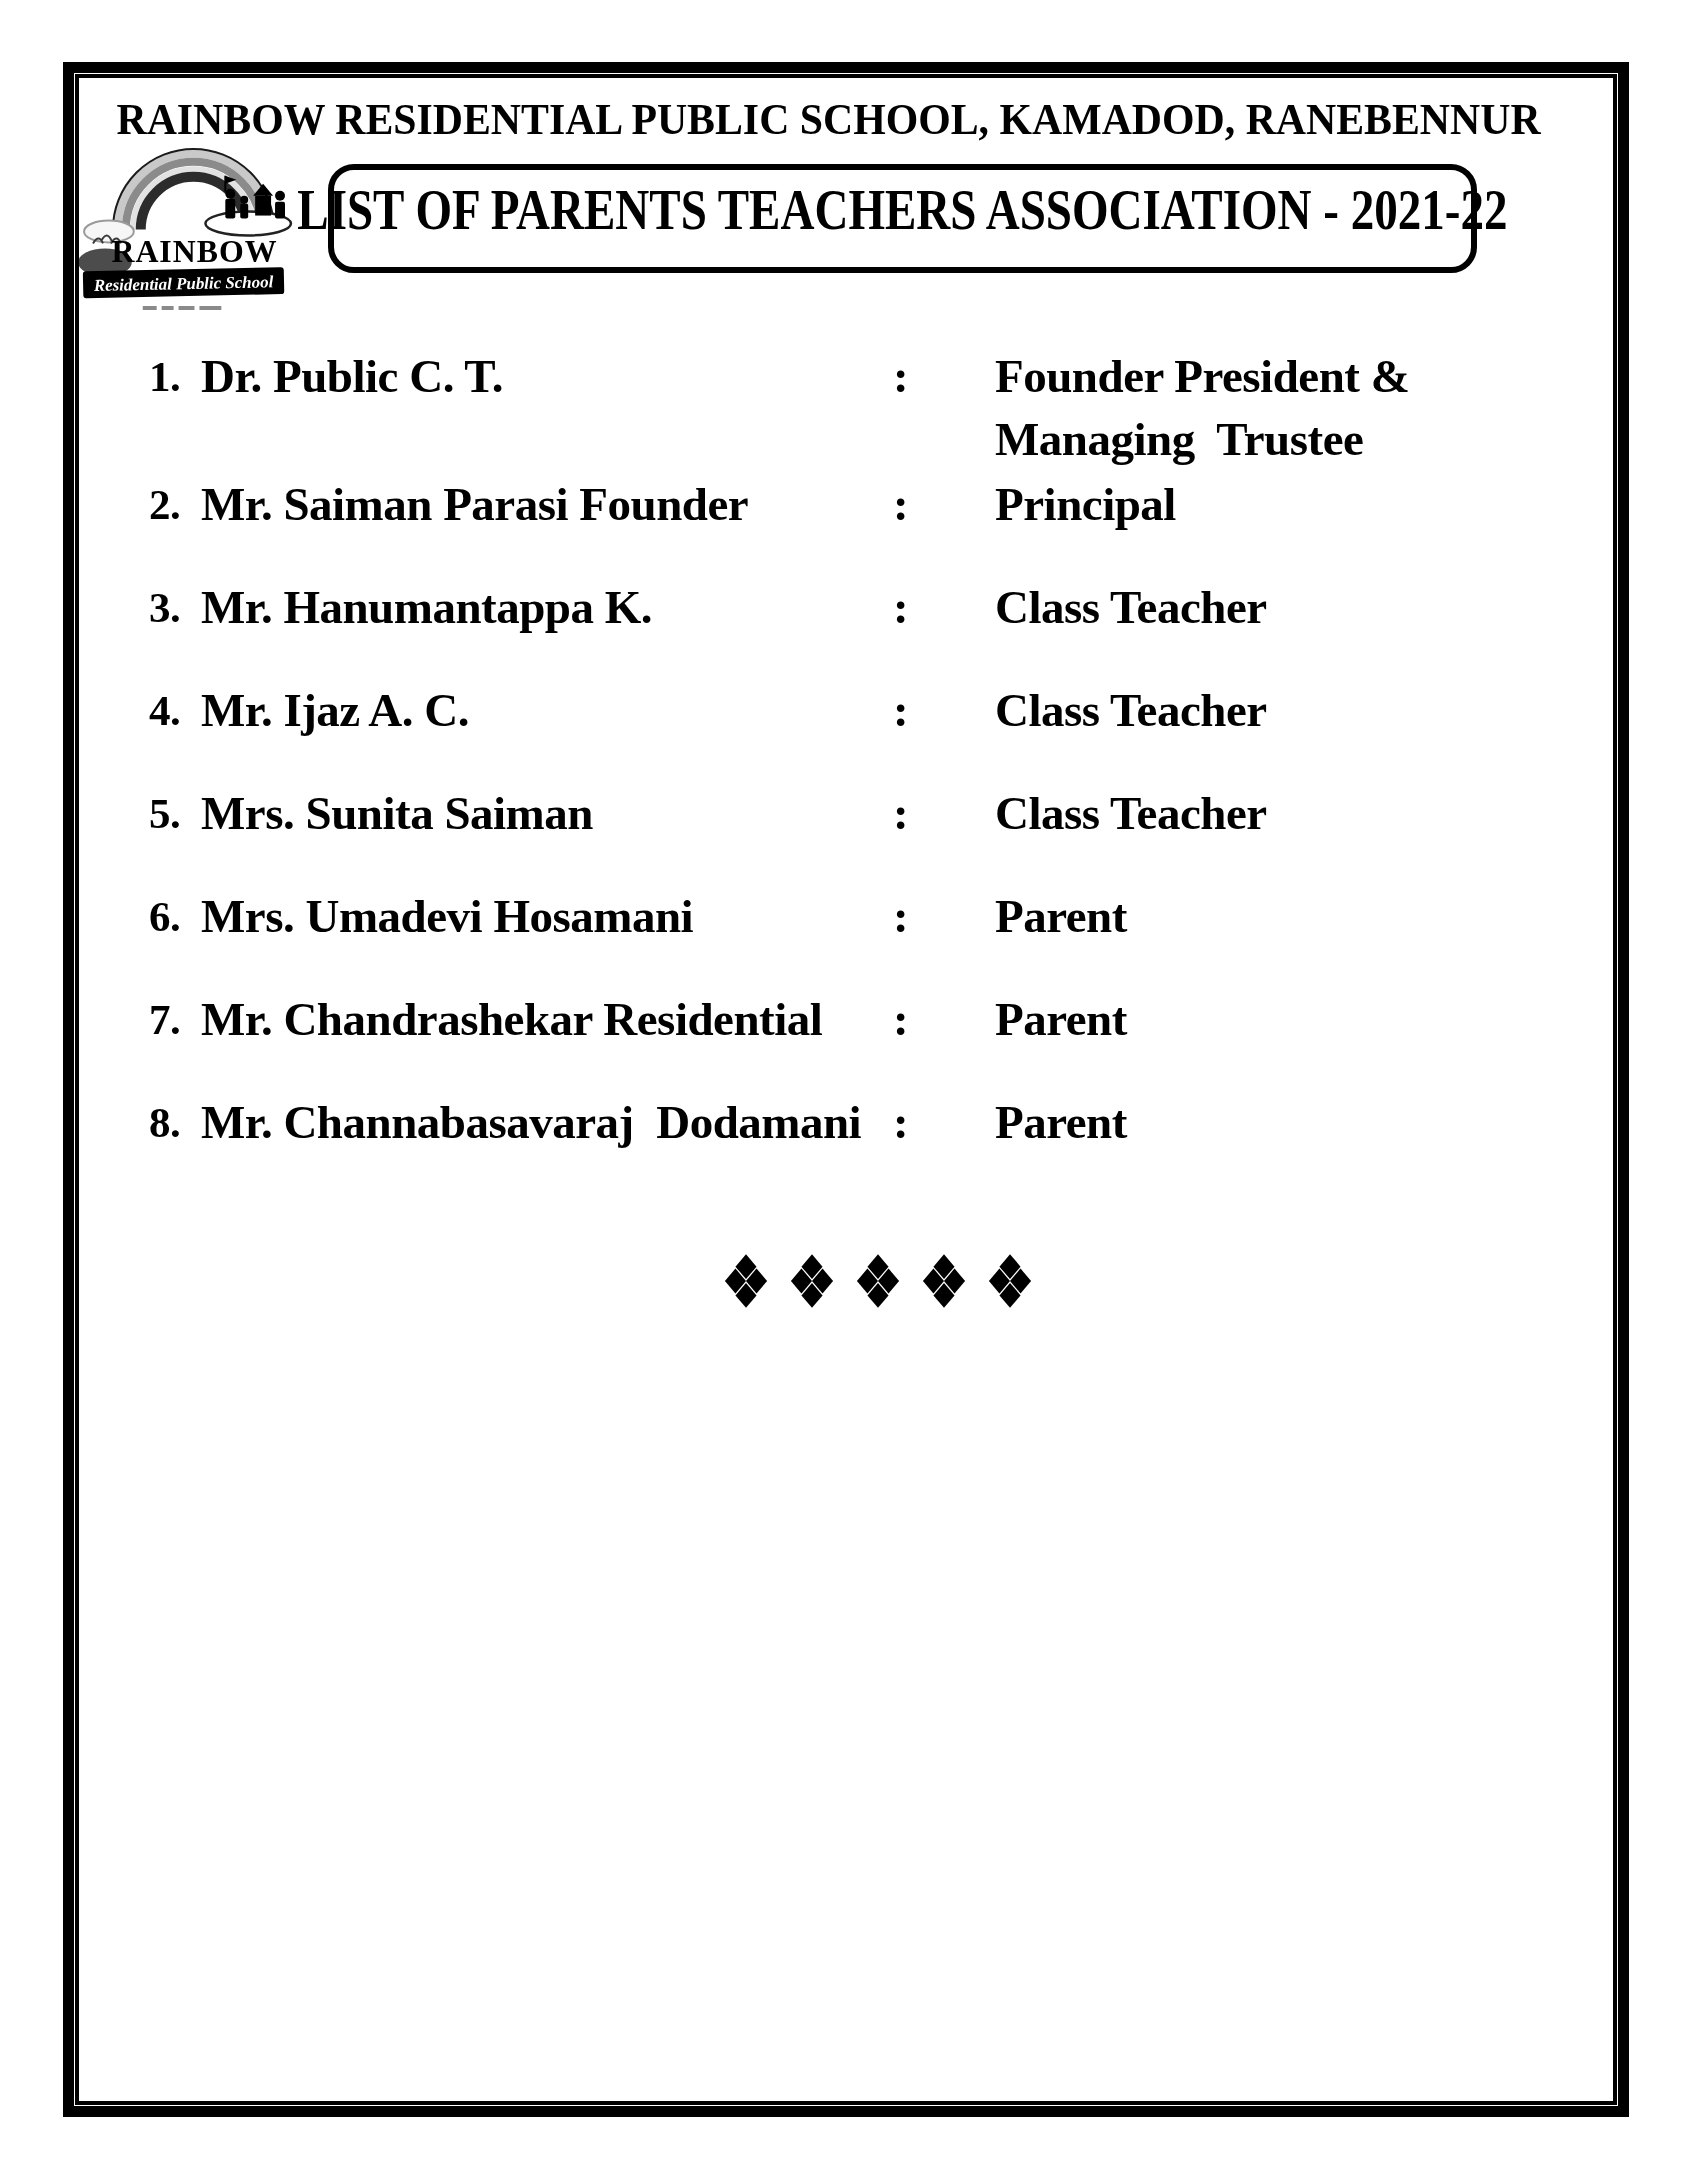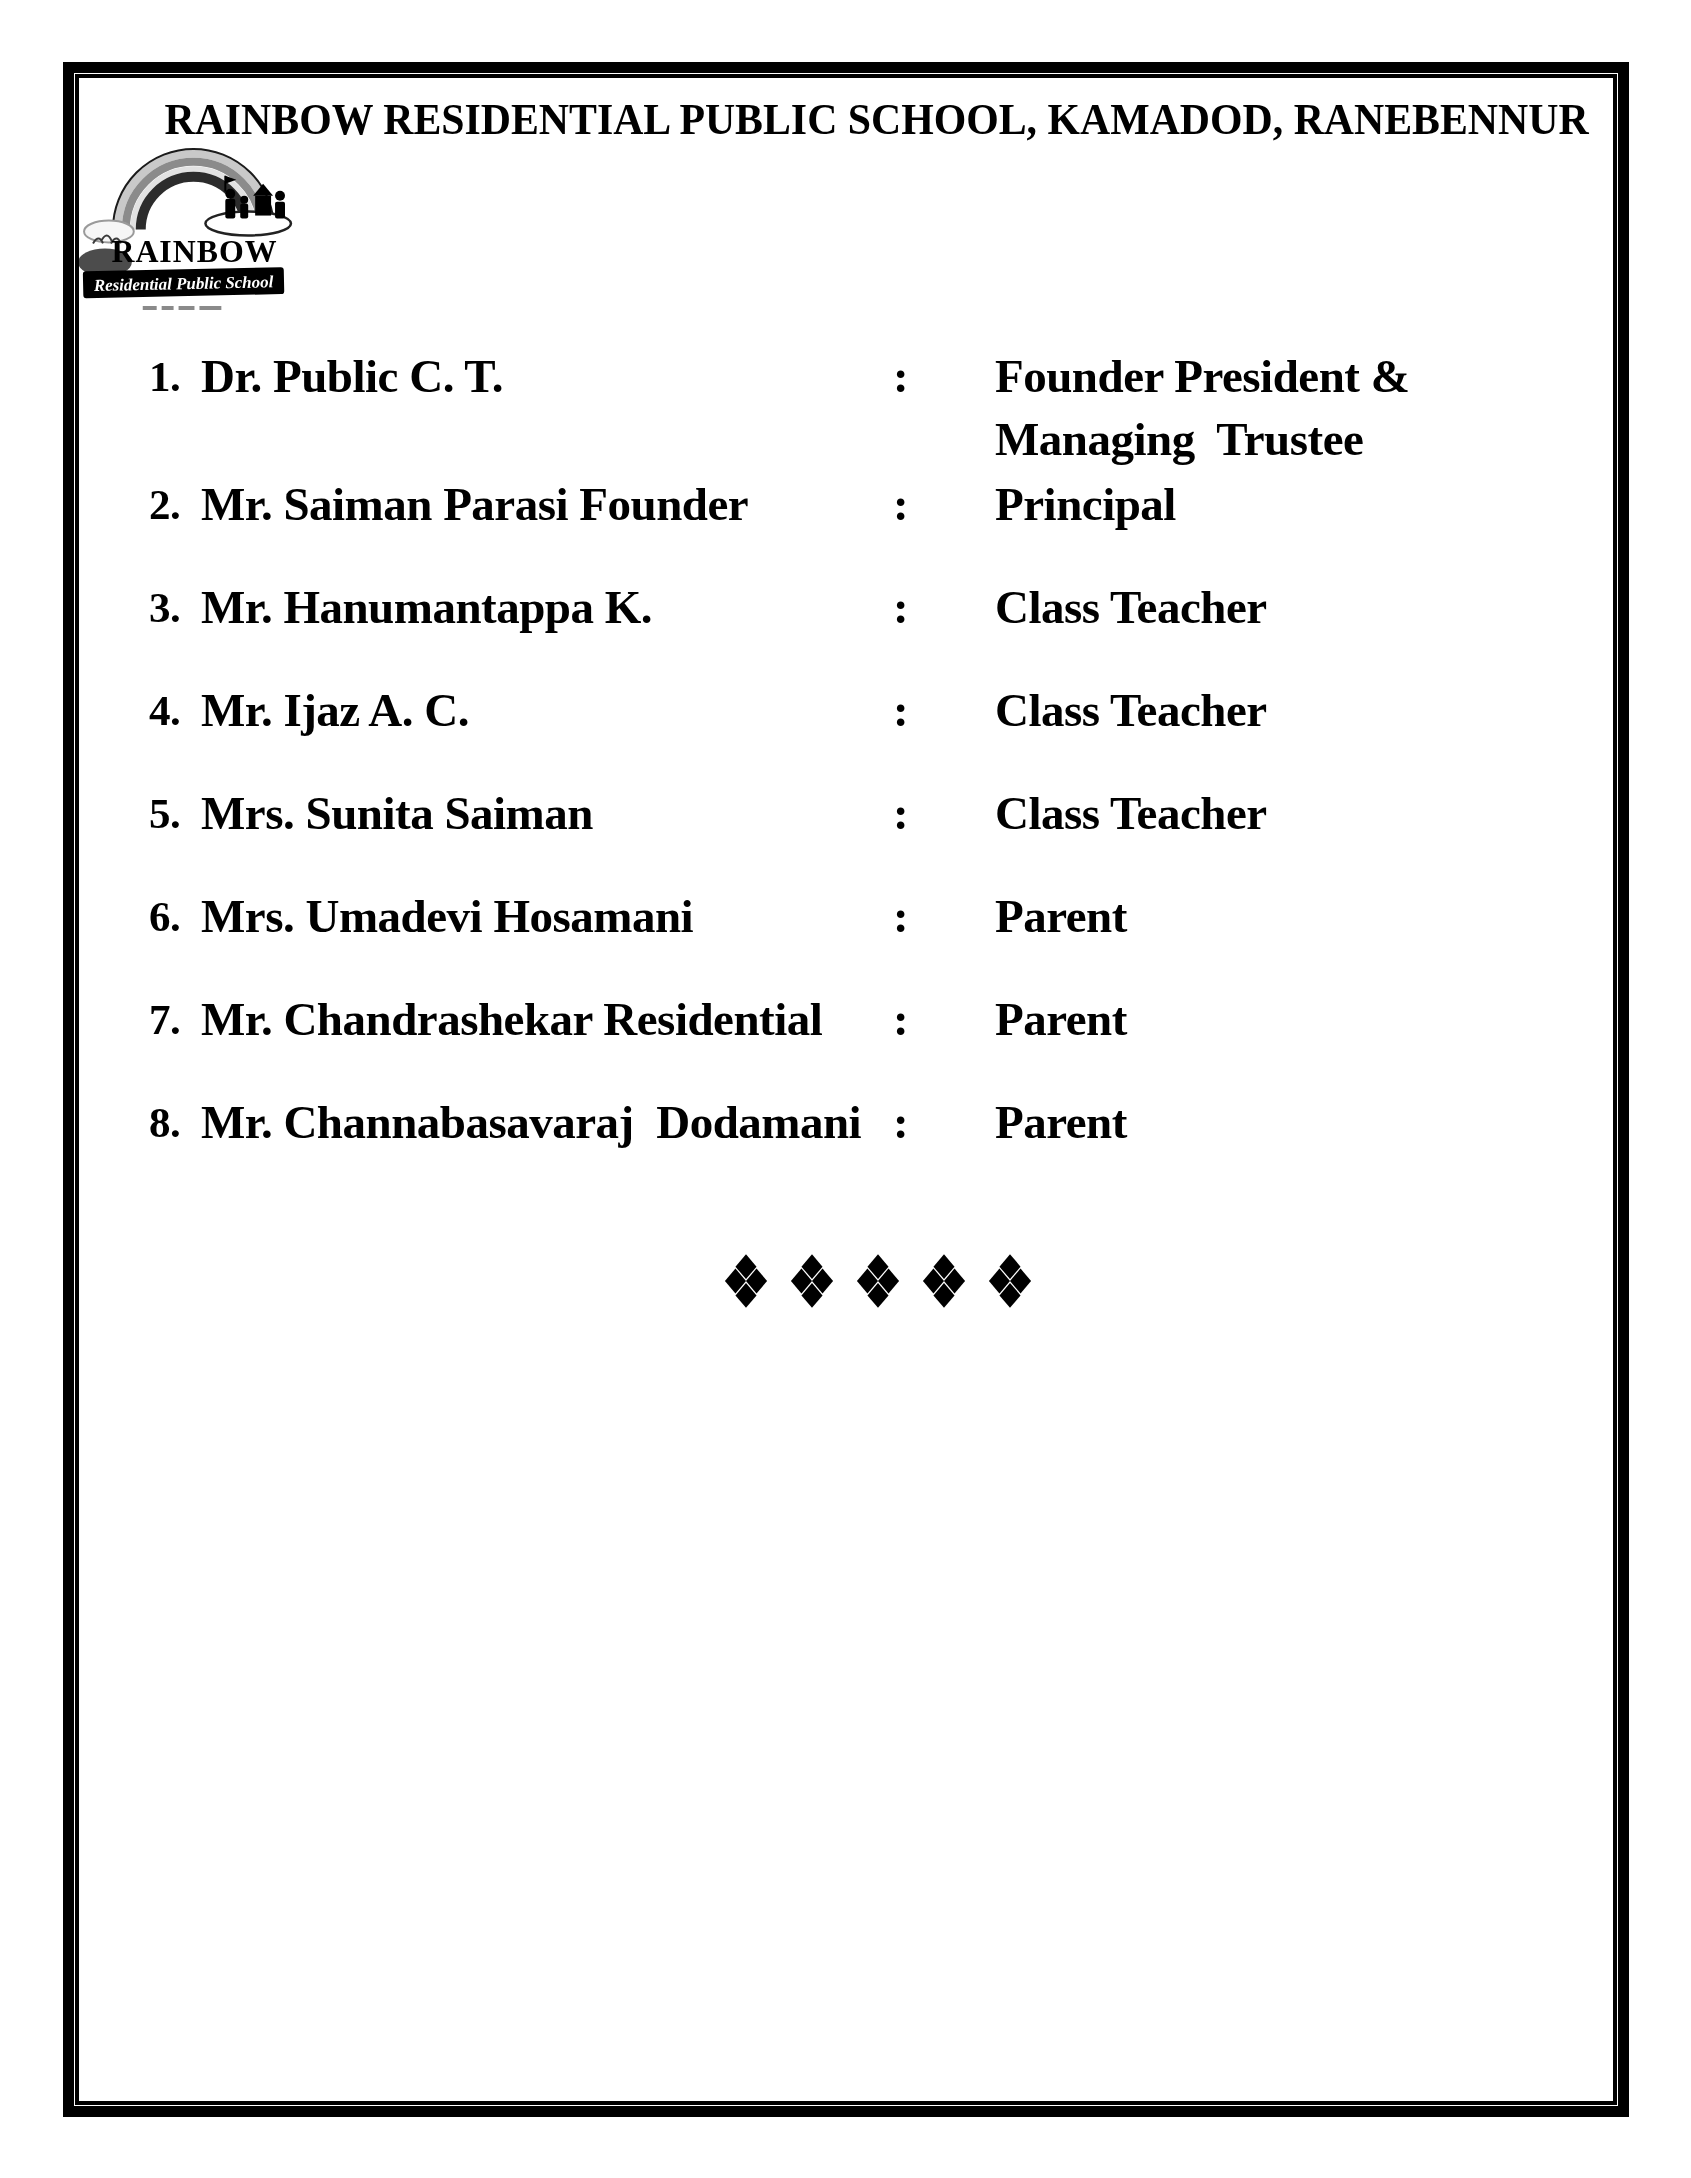--- a/index.html
+++ b/index.html
@@ -24,21 +24,20 @@
   }
   .content {
     position: absolute;
     inset: 0;
   }
   
   .school-header {
     position: absolute;
     top: 16px; left: 0; right: 8px;
     text-align: left;
-    padding-left: 48px;
   }
   .school-header span {
     display: inline-block;
     font-weight: bold;
     font-size: 44px;
     letter-spacing: 0px;
     transform: scaleX(0.95);
     transform-origin: center;
     white-space: nowrap;
   }
@@ -161,20 +160,23 @@
 
           <g transform="rotate(-1.2 104 151)">
             <rect x="4" y="138" width="202" height="27" rx="3" fill="#000"></rect>
             <text x="105" y="158" text-anchor="middle" font-family="Liberation Serif, serif" font-style="italic" font-weight="bold" font-size="17" fill="#ffffff">Residential Public School</text>
           </g>
 
           <path d="M64 177 h14 m5 0 h12 m5 0 h16 m5 0 h22" stroke="#8a8a8a" stroke-width="4" fill="none"></path>
         </svg>
       </div>
 
+      <div class="title-box">
+        <span>LIST OF PARENTS TEACHERS ASSOCIATION - 2021-22</span>
+      </div>
 
       <div class="member-list">
 
         <div class="member-row two-line">
           <span class="member-no">1.</span>
           <span class="member-name">Dr. Public C. T.</span>
           <span class="member-colon">:</span>
           <span class="member-role">Founder President &amp;
 Managing  Trustee</span>
         </div>

